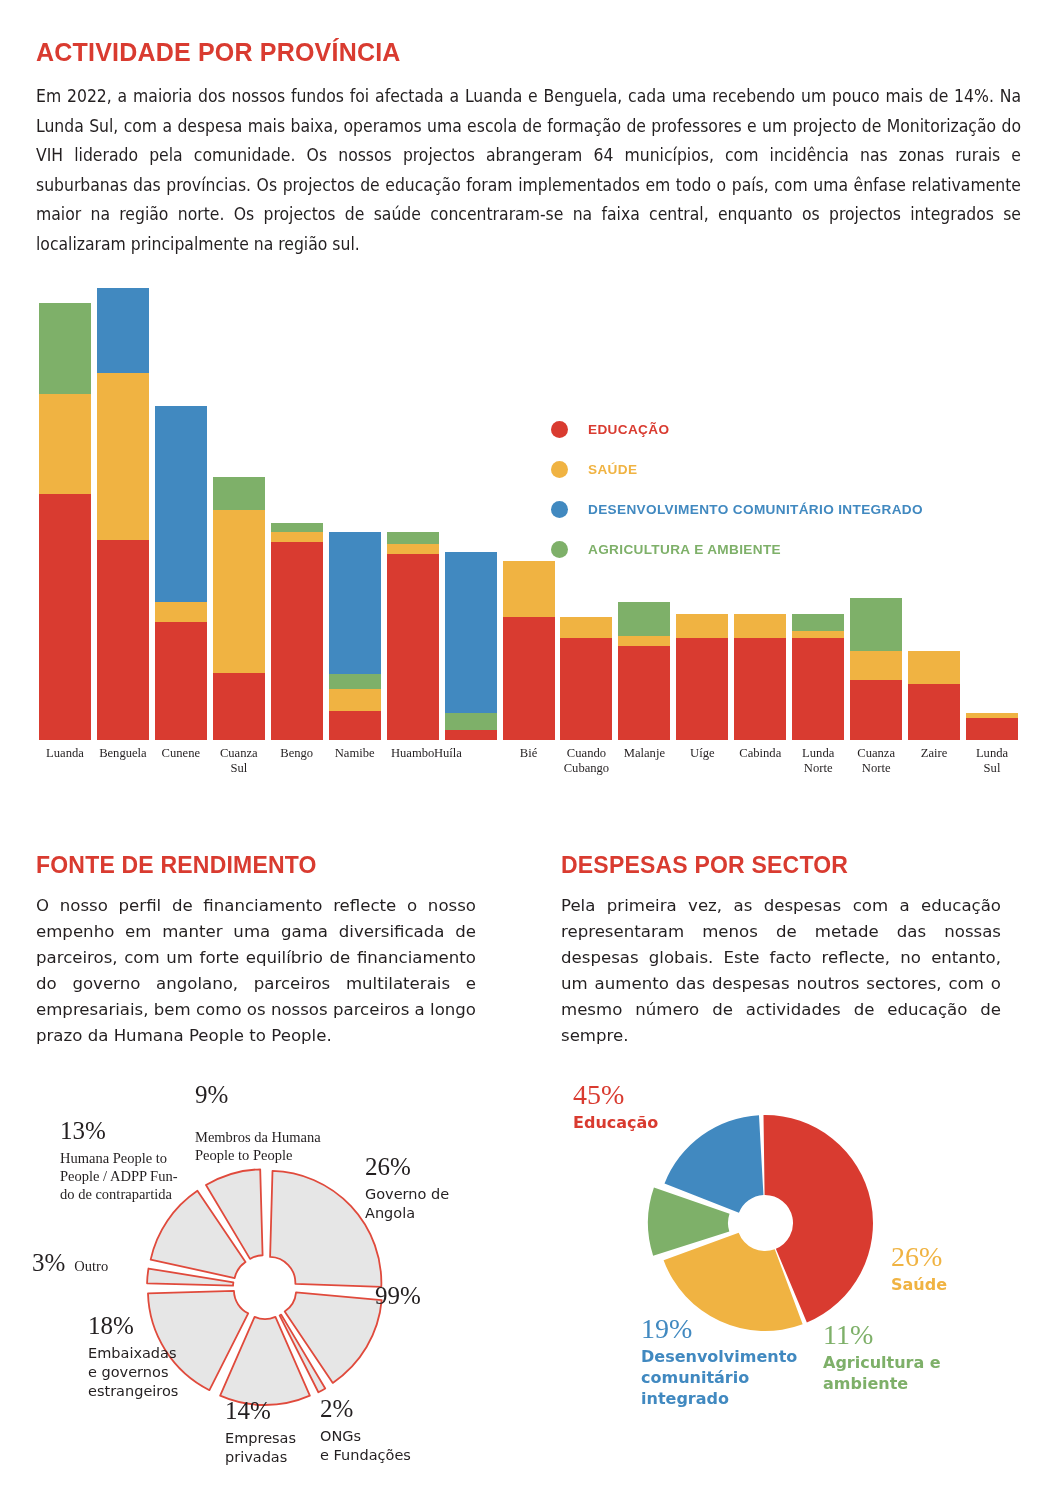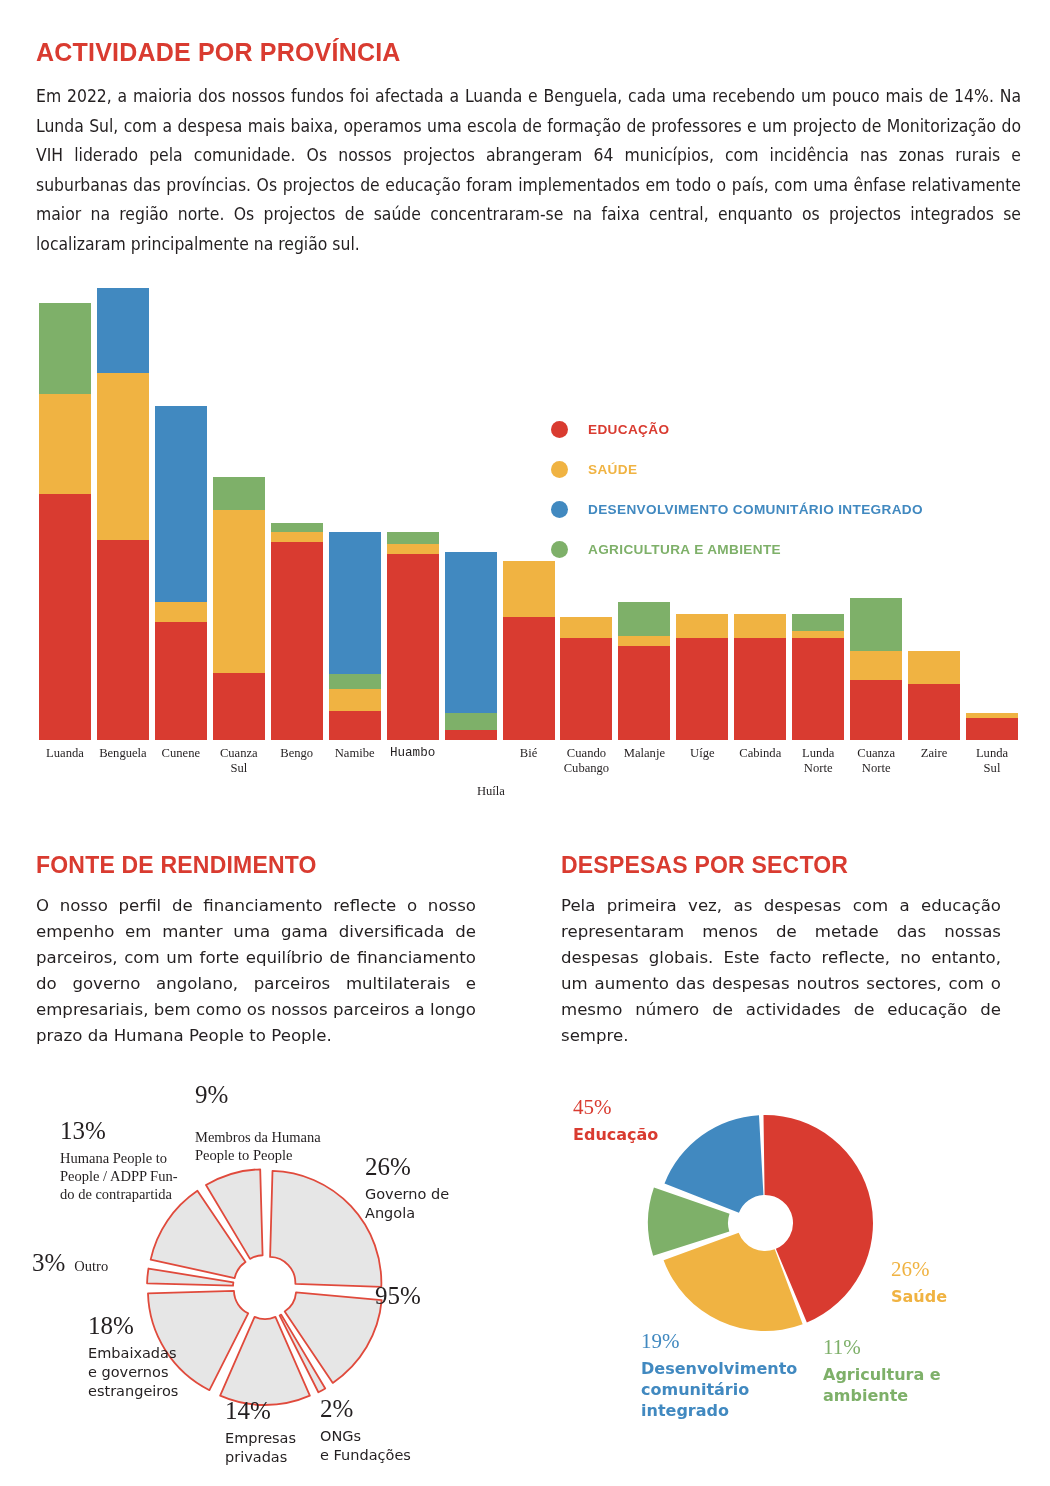--- a/index.html
+++ b/index.html
@@ -88,21 +88,21 @@
   }
   .pie-desc-sans {
     font-family: "DejaVu Sans", sans-serif;
     font-size: 14.5px; line-height: 19px; color: #231f20;
   }
   .inline-row { display: flex; align-items: baseline; gap: 9px; }
 
   
   #sector-donut { position: absolute; left: 555px; top: 1075px; width: 480px; height: 400px; }
   .don-lbl { position: absolute; }
-  .don-pct { font-family: "Liberation Serif", serif; font-size: 21px; line-height: 28px; margin-top: 12px; }
+  .don-pct { font-family: "Liberation Serif", serif; font-size: 28px; line-height: 28px; }
   .don-name { font-family: "DejaVu Sans", sans-serif; font-size: 16px; font-weight: bold; line-height: 21px; margin-top: 3px; }
 </style>
 </head>
 <body>
 
 <div class="page">
 
   <h1 class="sec-title" id="title-activity">ACTIVIDADE POR PROVÍNCIA</h1>
 
   <p id="intro-para">Em 2022, a maioria dos nossos fundos foi afectada a Luanda e Benguela, cada uma recebendo um pouco mais de 14%. Na Lunda Sul, com a despesa mais baixa, operamos uma escola de formação de professores e um projecto de Monitorização do VIH liderado pela comunidade. Os nossos projectos abrangeram 64 municípios, com incidência nas zonas rurais e suburbanas das províncias. Os projectos de educação foram implementados em todo o país, com uma ênfase relativamente maior na região norte. Os projectos de saúde concentraram-se na faixa central, enquanto os projectos integrados se localizaram principalmente na região sul.</p>
@@ -190,22 +190,22 @@
           <div class="seg" style="height: 5.11698px; background: rgb(240, 179, 66);"></div>
         </div>
       </div>
     <div class="bar-labels" id="bar-labels">
         <div class="bar-label" style="left: 0px; width: 57.9412px;">Luanda</div>
         <div class="bar-label" style="left: 57.9412px; width: 57.9412px;">Benguela</div>
         <div class="bar-label" style="left: 115.882px; width: 57.9412px;">Cunene</div>
         <div class="bar-label" style="left: 173.824px; width: 57.9412px;">Cuanza<br>Sul</div>
         <div class="bar-label" style="left: 231.765px; width: 57.9412px;">Bengo</div>
         <div class="bar-label" style="left: 289.706px; width: 57.9412px;">Namibe</div>
-        <div class="bar-label" style="left: 347.647px; width: 57.9412px; font-family: Liberation Mono, monospace;">Huambo</div>
-        <div class="bar-label" style="left: 426px; width: 57.9412px; margin-top: 38px;">Huíla</div>
+        <div class="bar-label" style="left: 347.647px; width: 57.9412px;">Huambo</div>
+        <div class="bar-label" style="left: 383px; width: 57.9412px;">Huíla</div>
         <div class="bar-label" style="left: 463.529px; width: 57.9412px;">Bié</div>
         <div class="bar-label" style="left: 521.471px; width: 57.9412px;">Cuando<br>Cubango</div>
         <div class="bar-label" style="left: 579.412px; width: 57.9412px;">Malanje</div>
         <div class="bar-label" style="left: 637.353px; width: 57.9412px;">Uíge</div>
         <div class="bar-label" style="left: 695.294px; width: 57.9412px;">Cabinda</div>
         <div class="bar-label" style="left: 753.235px; width: 57.9412px;">Lunda<br>Norte</div>
         <div class="bar-label" style="left: 811.176px; width: 57.9412px;">Cuanza<br>Norte</div>
         <div class="bar-label" style="left: 869.118px; width: 57.9412px;">Zaire</div>
         <div class="bar-label" style="left: 927.059px; width: 57.9412px;">Lunda<br>Sul</div>
       </div>
@@ -242,21 +242,21 @@
         <path d="M 305.23932291011425 313.4613485364976 A 112 112 0 0 1 298.3888066018265 317.22745174690124 L 259.61333810253547 240.46507136001844 A 26 26 0 0 0 261.20363653124514 239.59079740046045 Z" fill="#E6E6E6" stroke="#E04A3C" stroke-width="1.8" stroke-linejoin="round"></path>
         <path d="M 289.83909164637225 320.63262571097084 A 112 112 0 0 1 200.16090835362772 320.63262571097084 L 234.59092515352071 241.82543096861824 A 26 26 0 0 0 255.40907484647926 241.82543096861824 Z" fill="#E6E6E6" stroke="#E04A3C" stroke-width="1.8" stroke-linejoin="round"></path>
         <path d="M 189.43574788977165 315.18457243651204 A 112 112 0 0 1 127.97769956246823 218.34218430691382 L 213.9441694559387 215.9409233766868 A 26 26 0 0 0 228.2112163890627 238.42219204962925 Z" fill="#E6E6E6" stroke="#E04A3C" stroke-width="1.8" stroke-linejoin="round"></path>
         <path d="M 127.07029532786184 208.30812658304922 A 112 112 0 0 1 128.46736652420688 193.5286570986034 L 213.36108532048382 207.2784392401012 A 26 26 0 0 0 213.0367652213323 210.7093875132761 Z" fill="#E6E6E6" stroke="#E04A3C" stroke-width="1.8" stroke-linejoin="round"></path>
         <path d="M 130.65022138092584 184.57714309017612 A 112 112 0 0 1 177.40791136562893 115.77529160672259 L 225.4985010641132 187.07252284645614 A 26 26 0 0 0 214.64403731766427 203.04438122654358 Z" fill="#E6E6E6" stroke="#E04A3C" stroke-width="1.8" stroke-linejoin="round"></path>
         <path d="M 185.97725249826067 110.03472942970389 A 112 112 0 0 1 240.19882982672488 94.28190500141865 L 242.60009075695183 180.2483748948891 A 26 26 0 0 0 230.01293887712978 183.90528056574107 Z" fill="#E6E6E6" stroke="#E04A3C" stroke-width="1.8" stroke-linejoin="round"></path>
       </svg><div class="pie-lbl" style="left: 345px; top: 78px; width: 150px;">
         <div class="pie-pct">26%</div>
         <div class="pie-desc-sans" style="margin-top: 4px;">Governo de<br>Angola</div>
       </div><div class="pie-lbl" style="left: 355px; top: 207px; width: 175px;">
-        <div class="pie-pct">95%</div>
+        <div class="pie-pct">99%</div>
       </div><div class="pie-lbl" style="left: 300px; top: 320px; width: 120px;">
         <div class="pie-pct">2%</div>
         <div class="pie-desc-sans" style="margin-top: 4px;">ONGs<br>e Fundações</div>
       </div><div class="pie-lbl" style="left: 205px; top: 322px; width: 130px;">
         <div class="pie-pct">14%</div>
         <div class="pie-desc-sans" style="margin-top: 4px;">Empresas<br>privadas</div>
       </div><div class="pie-lbl" style="left: 68px; top: 237px; width: 120px;">
         <div class="pie-pct">18%</div>
         <div class="pie-desc-sans" style="margin-top: 4px;">Embaixadas<br>e governos<br>estrangeiros</div>
       </div><div class="pie-lbl inline-row" style="left: 12px; top: 174px; width: 170px;">

